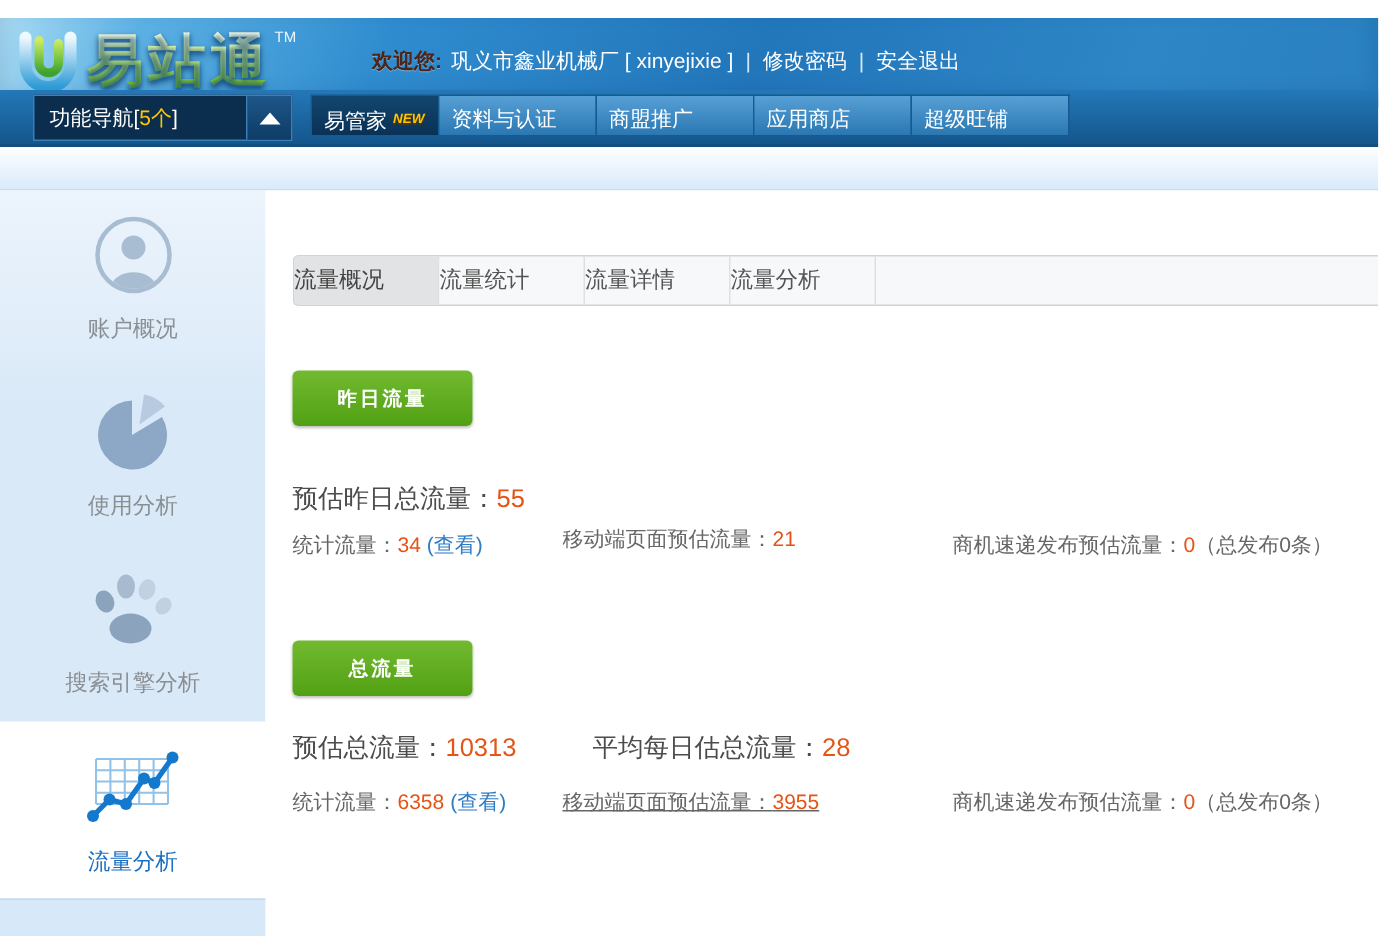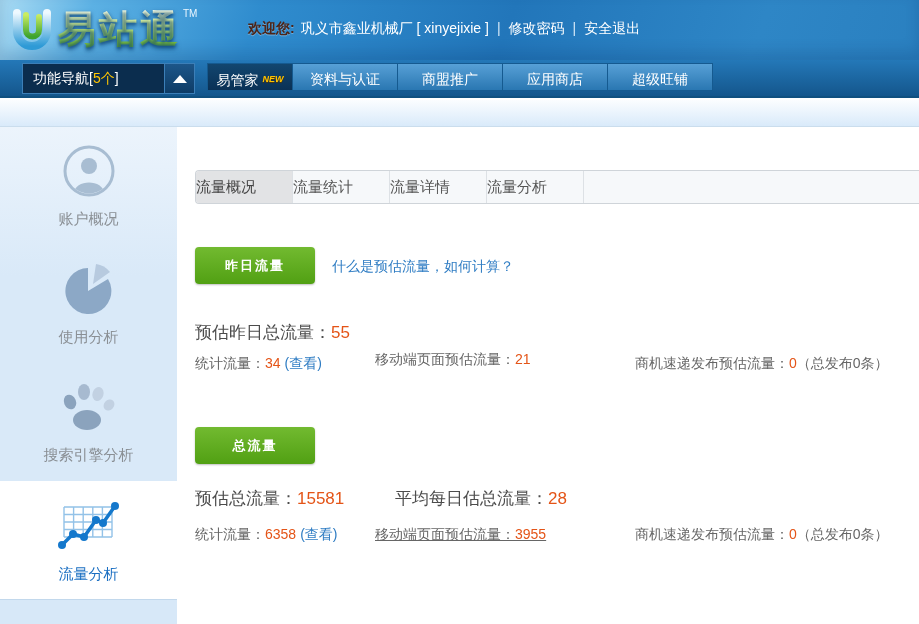--- a/index.html
+++ b/index.html
@@ -1,20 +1,20 @@
 <!DOCTYPE html>
 <html><head>
 <meta charset="utf-8">
 <style>
   * { margin:0; padding:0; box-sizing:border-box; }
   body { font-family:"Liberation Sans","DejaVu Sans",sans-serif; background:#fff; }
   #app { position:relative; width:919px; height:624px; background:#fff; overflow:hidden; }
 
   
-  .header { position:absolute; top:0; left:0; width:919px; height:60px;
+  .header { position:absolute; top:12px; left:0; width:919px; height:60px;
     background:linear-gradient(110deg,#aadcf4 0%,#5cb1e4 10%,#2f8cce 28%,#2276ba 55%,#2e86c6 82%,#2a80c0 100%);
     box-shadow:inset 0 -8px 14px rgba(0,40,90,.18); }
   .logo { position:absolute; left:6px; top:4px; display:flex; align-items:flex-start; cursor:pointer; }
   .logo-u { margin-top:2px; }
   .logo-text { font-size:38px; font-weight:bold; letter-spacing:3px; line-height:50px; color:#9ed34f;
     text-shadow:0 2px 3px rgba(10,60,110,.55); }
   @supports (-webkit-background-clip: text) {
     .logo-text { background:linear-gradient(180deg,#ffffff 5%,#d9f29a 35%,#7dc23e 75%,#4f9c1e 100%);
       -webkit-background-clip:text; background-clip:text; color:transparent;
       filter:drop-shadow(0 2px 2px rgba(10,60,110,.55)); }
@@ -30,21 +30,21 @@
     background:linear-gradient(#2478b8,#14568c); border-bottom:2px solid #10507f; }
   .fn-box { position:absolute; left:2px; top:3px; width:173px; height:31px; background:#0b2d4e;
     border:1px solid #3c7fb8; display:flex; align-items:center; cursor:pointer;margin-left:20px; }
   .fn-text { flex:1; padding-left:10px; color:#fff; font-size:14px; white-space:nowrap; }
   .fn-count { color:#ffc600; }
   .fn-arrow { width:30px; height:100%; border-left:1px solid #3c7fb8;
     background:linear-gradient(#1d5689,#0e3c66); display:flex; align-items:center; justify-content:center; }
   .fn-arrow i { width:0; height:0; border-left:7px solid transparent; border-right:7px solid transparent;
     border-bottom:8px solid #fff; }
   .nav-tabs { position:absolute; left:207px; top:3px; height:32px; display:flex; }
-  .nav-tab { min-width:105px; padding:0 8px; height:28px; line-height:31px; text-align:center; color:#fff;
+  .nav-tab { min-width:105px; padding:0 8px; height:28px; line-height:31px; text-align:left; color:#fff;
     font-size:14px; background:linear-gradient(#57a0d6,#2a77b2); border:1px solid #155a90; border-left:none;
     cursor:pointer; white-space:nowrap; }
   .nav-tab:first-child { border-left:1px solid #155a90; min-width:86px; }
   .nav-tab.active { background:linear-gradient(#12466f,#0a3156); }
   .badge-new { color:#ffc400; font-size:9px; font-weight:bold; font-style:italic; margin-left:4px;
     vertical-align:3px; text-shadow:0 1px 1px #5a3800; }
 
   
   .band { position:absolute; top:100px; left:0; width:919px; height:27px;
     background:linear-gradient(#fbfdff,#d9eafa); border-bottom:1px solid #cadded; }
@@ -203,33 +203,32 @@
   <div class="content">
 
     <div class="ctabs">
       <div class="ctab active">流量概况</div>
       <div class="ctab">流量统计</div>
       <div class="ctab">流量详情</div>
       <div class="ctab">流量分析</div>
     </div>
 
     <div class="btn-green" id="btn-yesterday">昨日流量</div>
-    <a class="help-link">什么是预估流量，如何计算？</a>
 
     <div class="bigline" id="y-bigline"><span>预估昨日总流量：</span><span class="num">55</span></div>
 
     <div class="row-y">
       <div class="stat c1"><span>统计流量：</span><span class="num">34</span><a class="vlink">(查看)</a></div>
       <div class="stat c2"><span>移动端页面预估流量：</span><span class="num">21</span></div>
       <div class="stat c3"><span>商机速递发布预估流量：</span><span class="num">0</span><span class="sfx">（总发布0条）</span></div>
     </div>
 
     <div class="btn-green" id="btn-total">总流量</div>
 
-    <div class="bigline" id="t-bigline1"><span>预估总流量：</span><span class="num">15581</span></div>
+    <div class="bigline" id="t-bigline1"><span>预估总流量：</span><span class="num">10313</span></div>
     <div class="bigline" id="t-bigline2"><span>平均每日估总流量：</span><span class="num">28</span></div>
 
     <div class="row-t">
       <div class="stat c1"><span>统计流量：</span><span class="num">6358</span><a class="vlink">(查看)</a></div>
       <div class="stat c2"><span>移动端页面预估流量：</span><span class="num">3955</span></div>
       <div class="stat c3"><span>商机速递发布预估流量：</span><span class="num">0</span><span class="sfx">（总发布0条）</span></div>
     </div>
 
   </div>
 </div>

